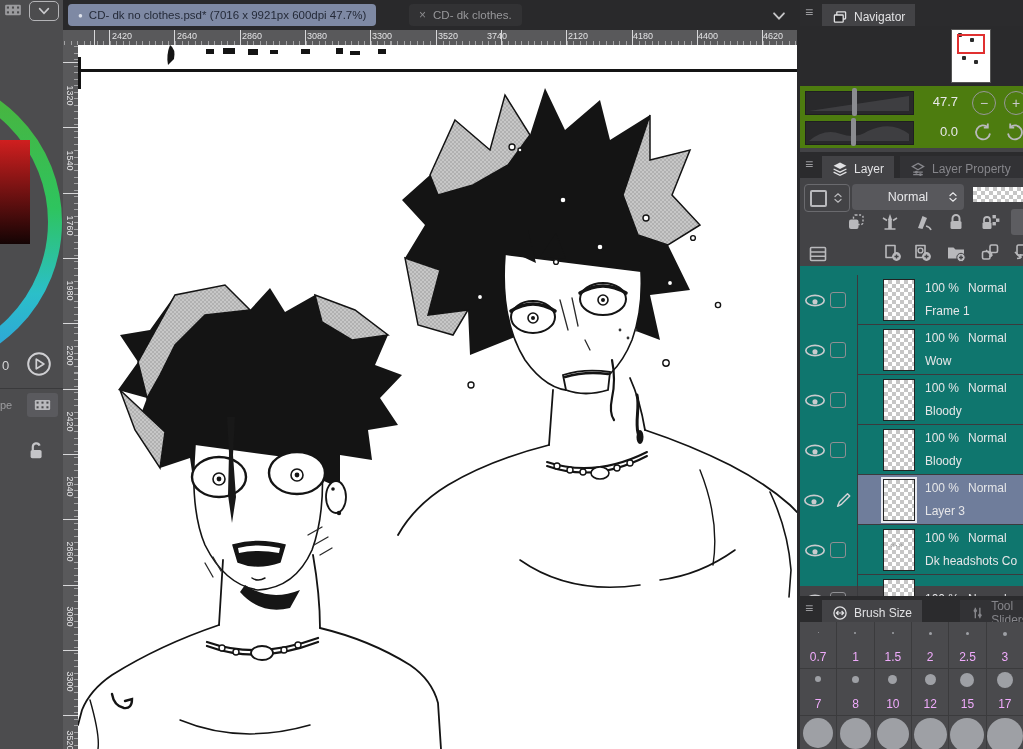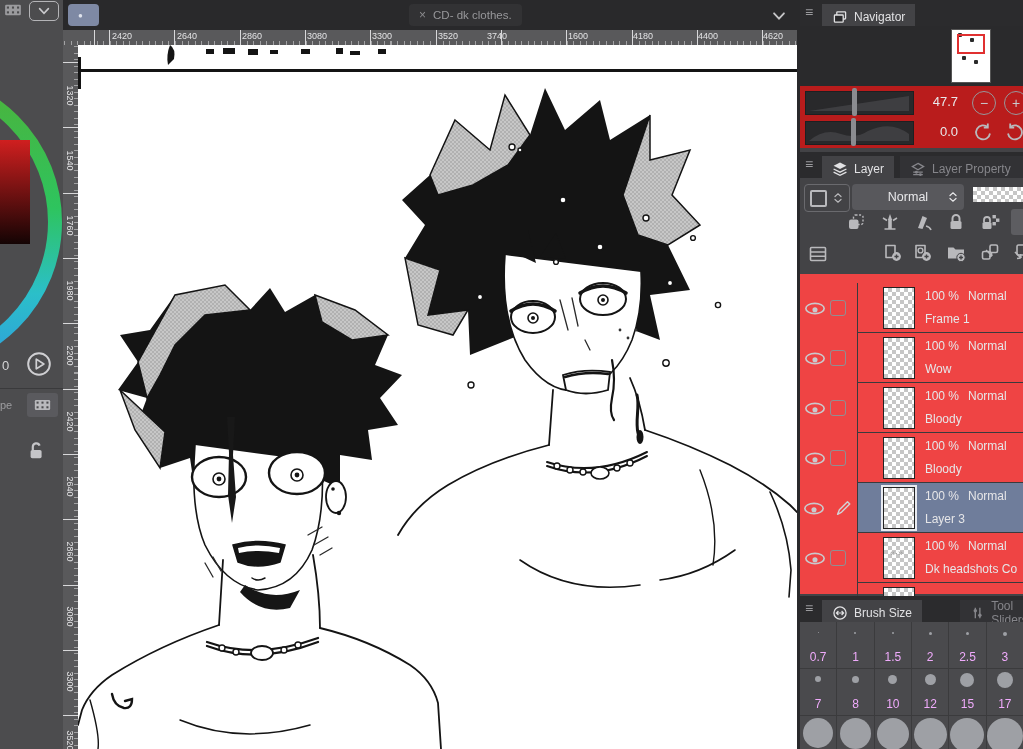--- a/index.html
+++ b/index.html
@@ -62,21 +62,21 @@
   .ptab .ic{width:16px;height:16px;}
   .ptab.on{background:#434346;color:#e2e2e4;}
   .ptab.off{background:#323235;color:#85858a;}
   .ic{display:inline-block;color:inherit;}
 
   
   #nav-body{left:0;top:26px;width:223px;height:60px;background:#2a2a2c;}
   #nav-thumb{left:152px;top:4px;width:38px;height:52px;background:#fff;box-shadow:0 0 0 1px #555;}
   #nav-view{left:5px;top:4px;width:24px;height:16px;border:2px solid #e03030;}
   .nav-speck{position:absolute;width:4px;height:4px;background:#2a2a2a;border-radius:1px;}
-  #nav-sliders{left:0;top:86px;width:223px;height:62px;background:#b91c1c;}
+  #nav-sliders{left:0;top:86px;width:223px;height:62px;background:#4d7c0f;}
   .nav-track{position:absolute;left:5px;width:107px;height:22px;background:#29292b;border:1px solid #1f1f21;}
   .nav-thumbbar{position:absolute;width:5px;height:28px;background:#8b8c90;border-radius:2px;}
   .nav-val{position:absolute;width:55px;text-align:right;color:#e8e8ea;font-size:13px;}
   .circ-btn{position:absolute;width:22px;height:22px;border:1.5px solid #97979a;border-radius:50%;
      color:#c9c9cc;display:flex;align-items:center;justify-content:center;font-size:14px;line-height:1;}
   .rot-btn{position:absolute;width:22px;height:22px;color:#b9b9bc;}
 
   
   #layer-controls{left:0;top:178px;width:223px;height:96px;background:#434346;}
   #blend-combo-left{left:4px;top:6px;width:44px;height:26px;border:1px solid #6a6a6e;border-radius:4px;
@@ -86,21 +86,21 @@
      display:flex;align-items:center;justify-content:center;color:#e8e8ea;font-size:12.5px;}
   #blend-select .ic{position:absolute;right:5px;}
   .checker{background-color:#fff;background-image:
      linear-gradient(45deg,#c6c6c6 25%,transparent 25%,transparent 75%,#c6c6c6 75%),
      linear-gradient(45deg,#c6c6c6 25%,transparent 25%,transparent 75%,#c6c6c6 75%);
      background-size:8px 8px;background-position:0 0,4px 4px;}
   #opacity-bar{left:173px;top:9px;width:55px;height:15px;}
   .lt-ic{position:absolute;width:20px;height:20px;color:#b9b9bc;}
   #lt-highlight{left:211px;top:31px;width:12px;height:26px;background:#5d5d61;border-radius:3px 0 0 3px;}
 
-  #layer-list{left:0;top:274px;width:223px;height:320px;background:#ef4444;padding-top:9px;box-sizing:border-box;}
+  #layer-list{left:0;top:266px;width:223px;height:320px;background:#0f766e;padding-top:9px;box-sizing:border-box;}
   .lrow{position:relative;height:50px;display:flex;}
   .lrow .gutter{width:57px;display:flex;align-items:center;flex:none;}
   .lrow .eye{width:30px;display:flex;justify-content:center;color:#cacacd;}
   .lrow .cbx{width:14px;height:14px;border:1.5px solid #8f8f93;border-radius:3px;}
   .lrow .content{flex:1;display:flex;align-items:center;border-bottom:1px solid #3a3a3d;
       border-left:1px solid #3a3a3d;padding-left:26px;min-width:0;}
   .lrow.sel .content{background:#6f7d9b;}
   .lthumb{width:30px;height:40px;flex:none;box-shadow:0 0 0 1px #222;position:relative;}
   .lrow.sel .lthumb{box-shadow:0 0 0 1px #222,0 0 0 3px #e8eaf0;}
   .ltext{margin-left:11px;color:#e6e6e8;font-size:12px;line-height:23px;white-space:nowrap;}
@@ -278,39 +278,40 @@
         </svg>
     </div>
     <svg id="lp-lock" class="abs" viewBox="0 0 20 20">
         <use href="#i-lockopen"></use>
       </svg>
   </div>
 
   <div id="tabbar" class="abs">
     <div id="tab-active" class="doc-tab">
       <span class="bullet">●</span>
+      <span>CD- dk no clothes.psd* (7016 x 9921px 600dpi 47.7%)</span>
     </div>
     <div id="tab-inactive" class="doc-tab">
       <span class="close">×</span>
       <span>CD- dk clothes.</span>
     </div>
     <svg id="tabbar-chevron" class="abs" viewBox="0 0 20 20">
         <use href="#i-chevdown"></use>
       </svg>
   </div>
 
   <div id="ruler-top" class="abs">
     <span style="left:49px">2420</span>
       <span style="left:114px">2640</span>
     <span style="left:179px">2860</span>
       <span style="left:244px">3080</span>
     <span style="left:309px">3300</span>
       <span style="left:375px">3520</span>
     <span style="left:424px">3740</span>
-      <span style="left:505px">1600</span>
+      <span style="left:505px">2120</span>
     <span style="left:570px">4180</span>
       <span style="left:635px">4400</span>
     <span style="left:700px">4620</span>
   </div>
   <div id="ruler-left" class="abs">
     <span style="top:43px">1320</span>
       <span style="top:108px">1540</span>
     <span style="top:173px">1760</span>
       <span style="top:238px">1980</span>
     <span style="top:303px">2200</span>

